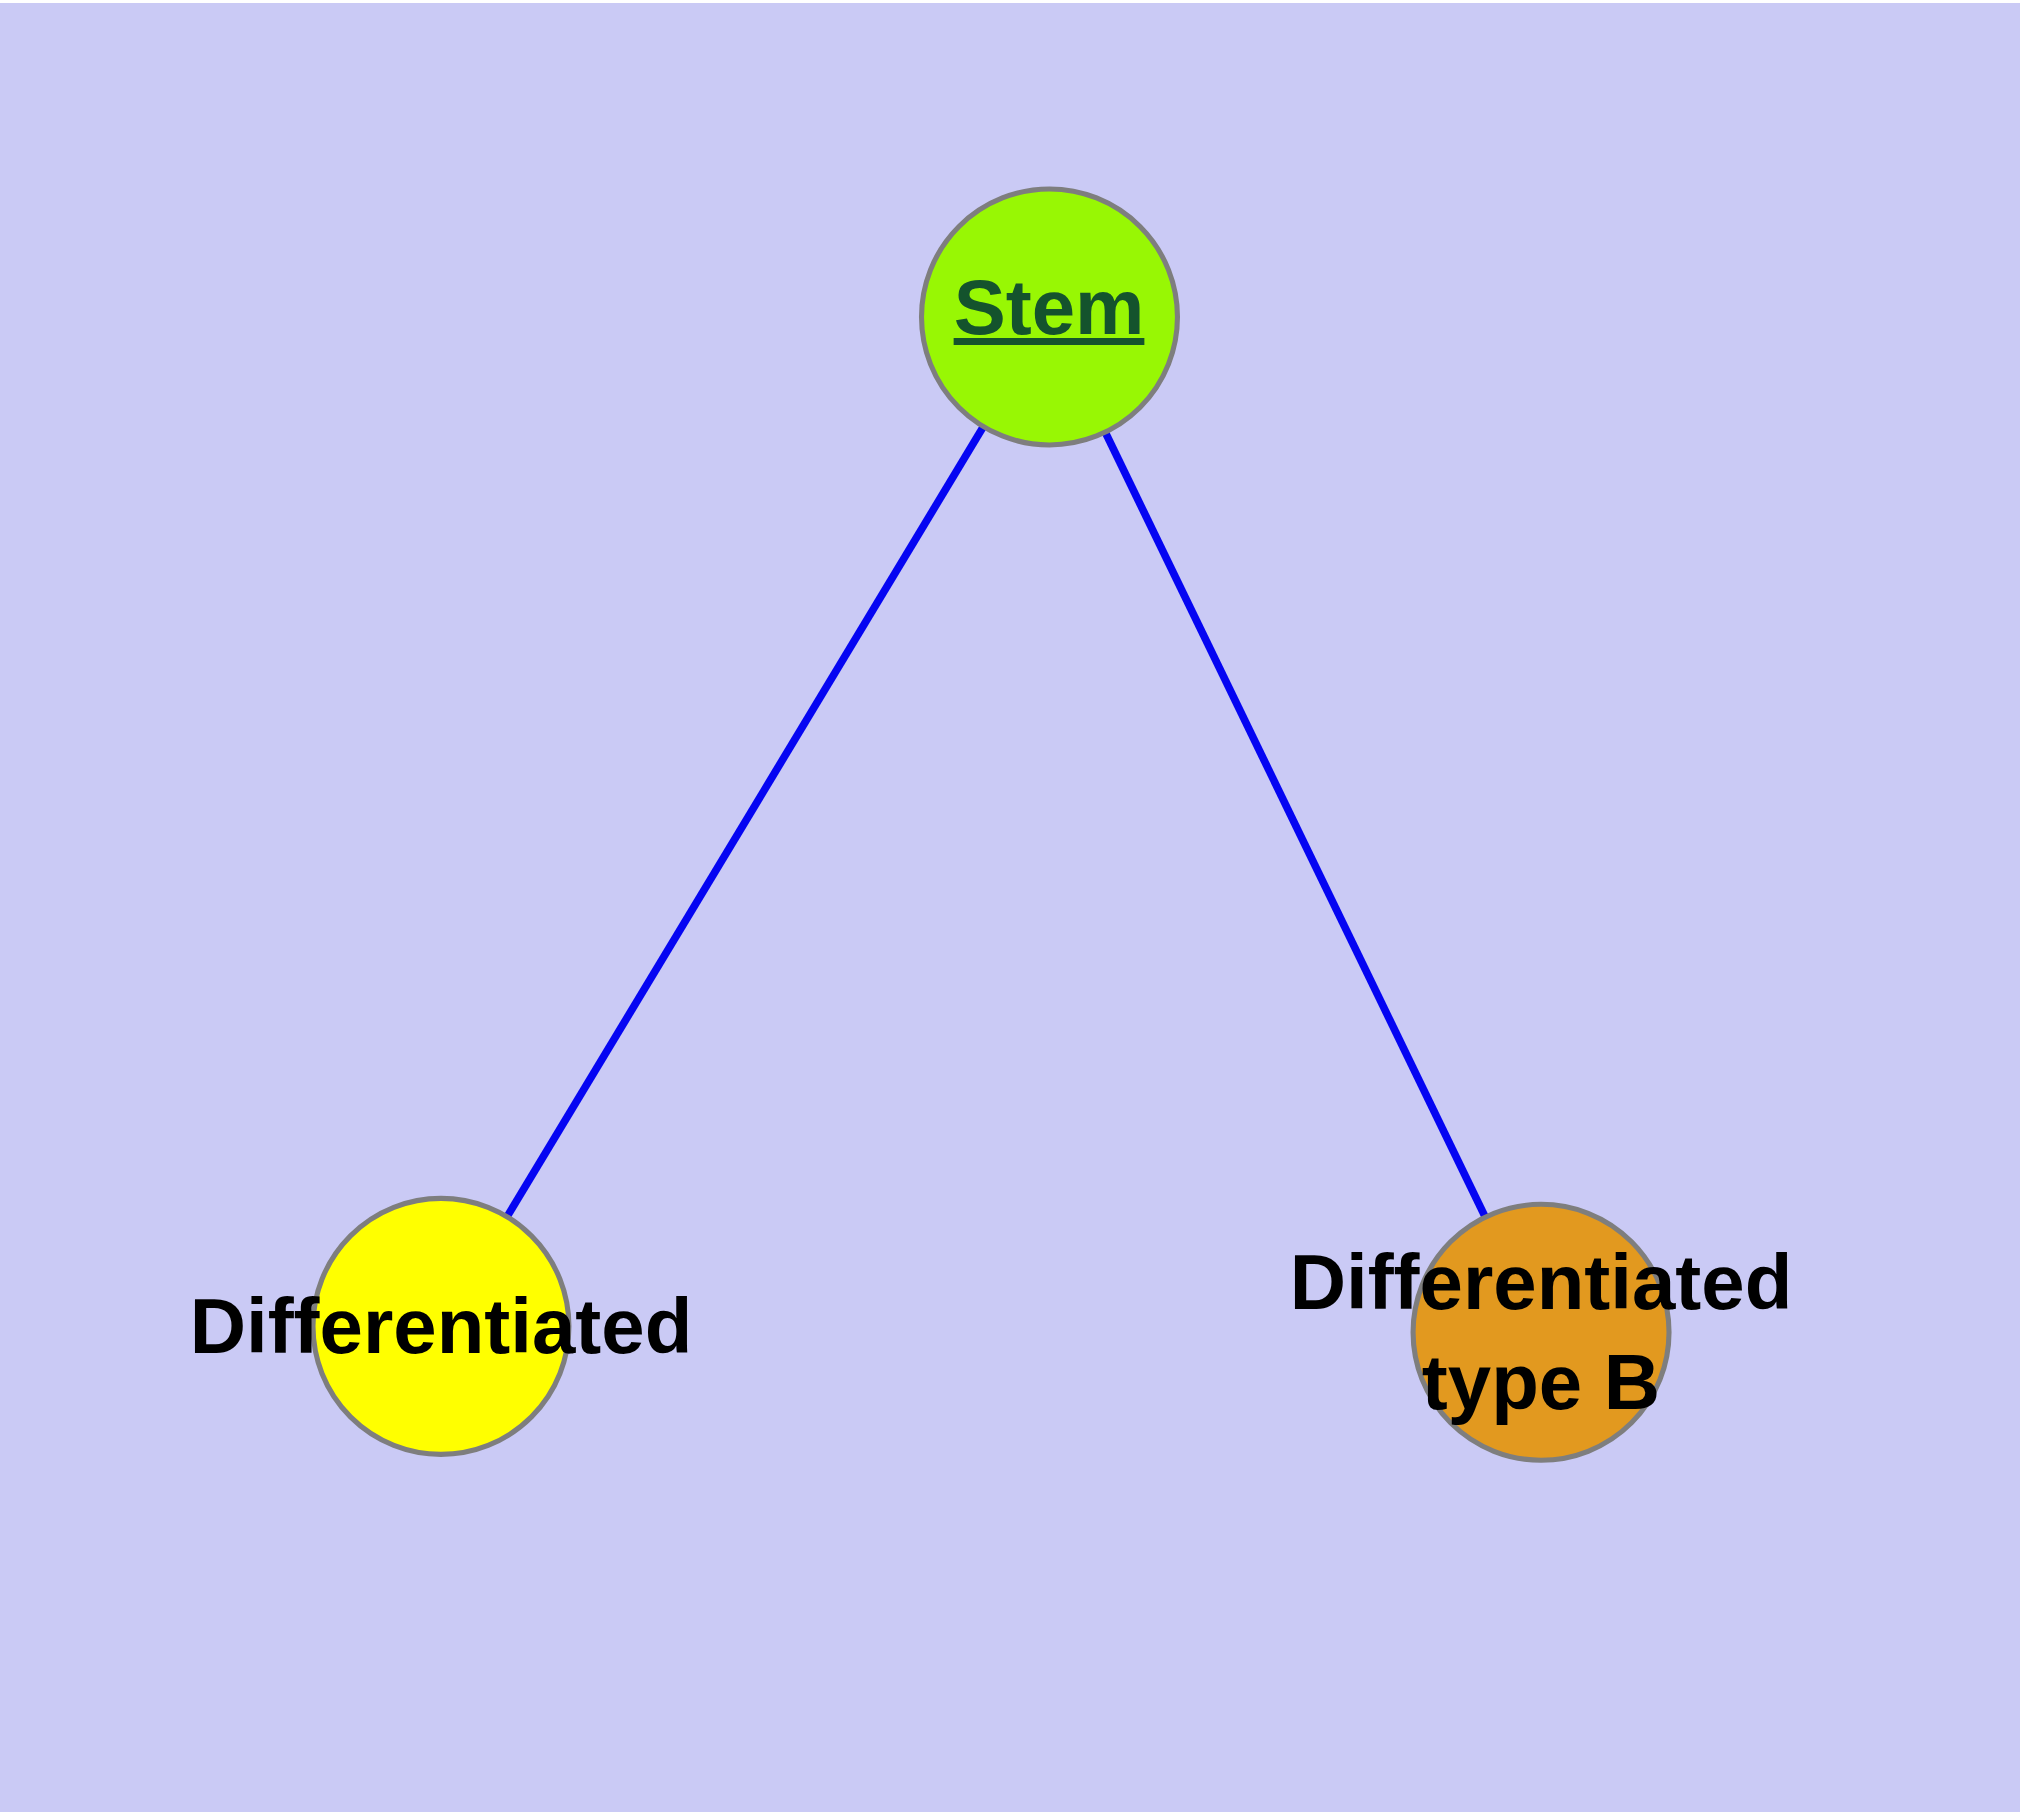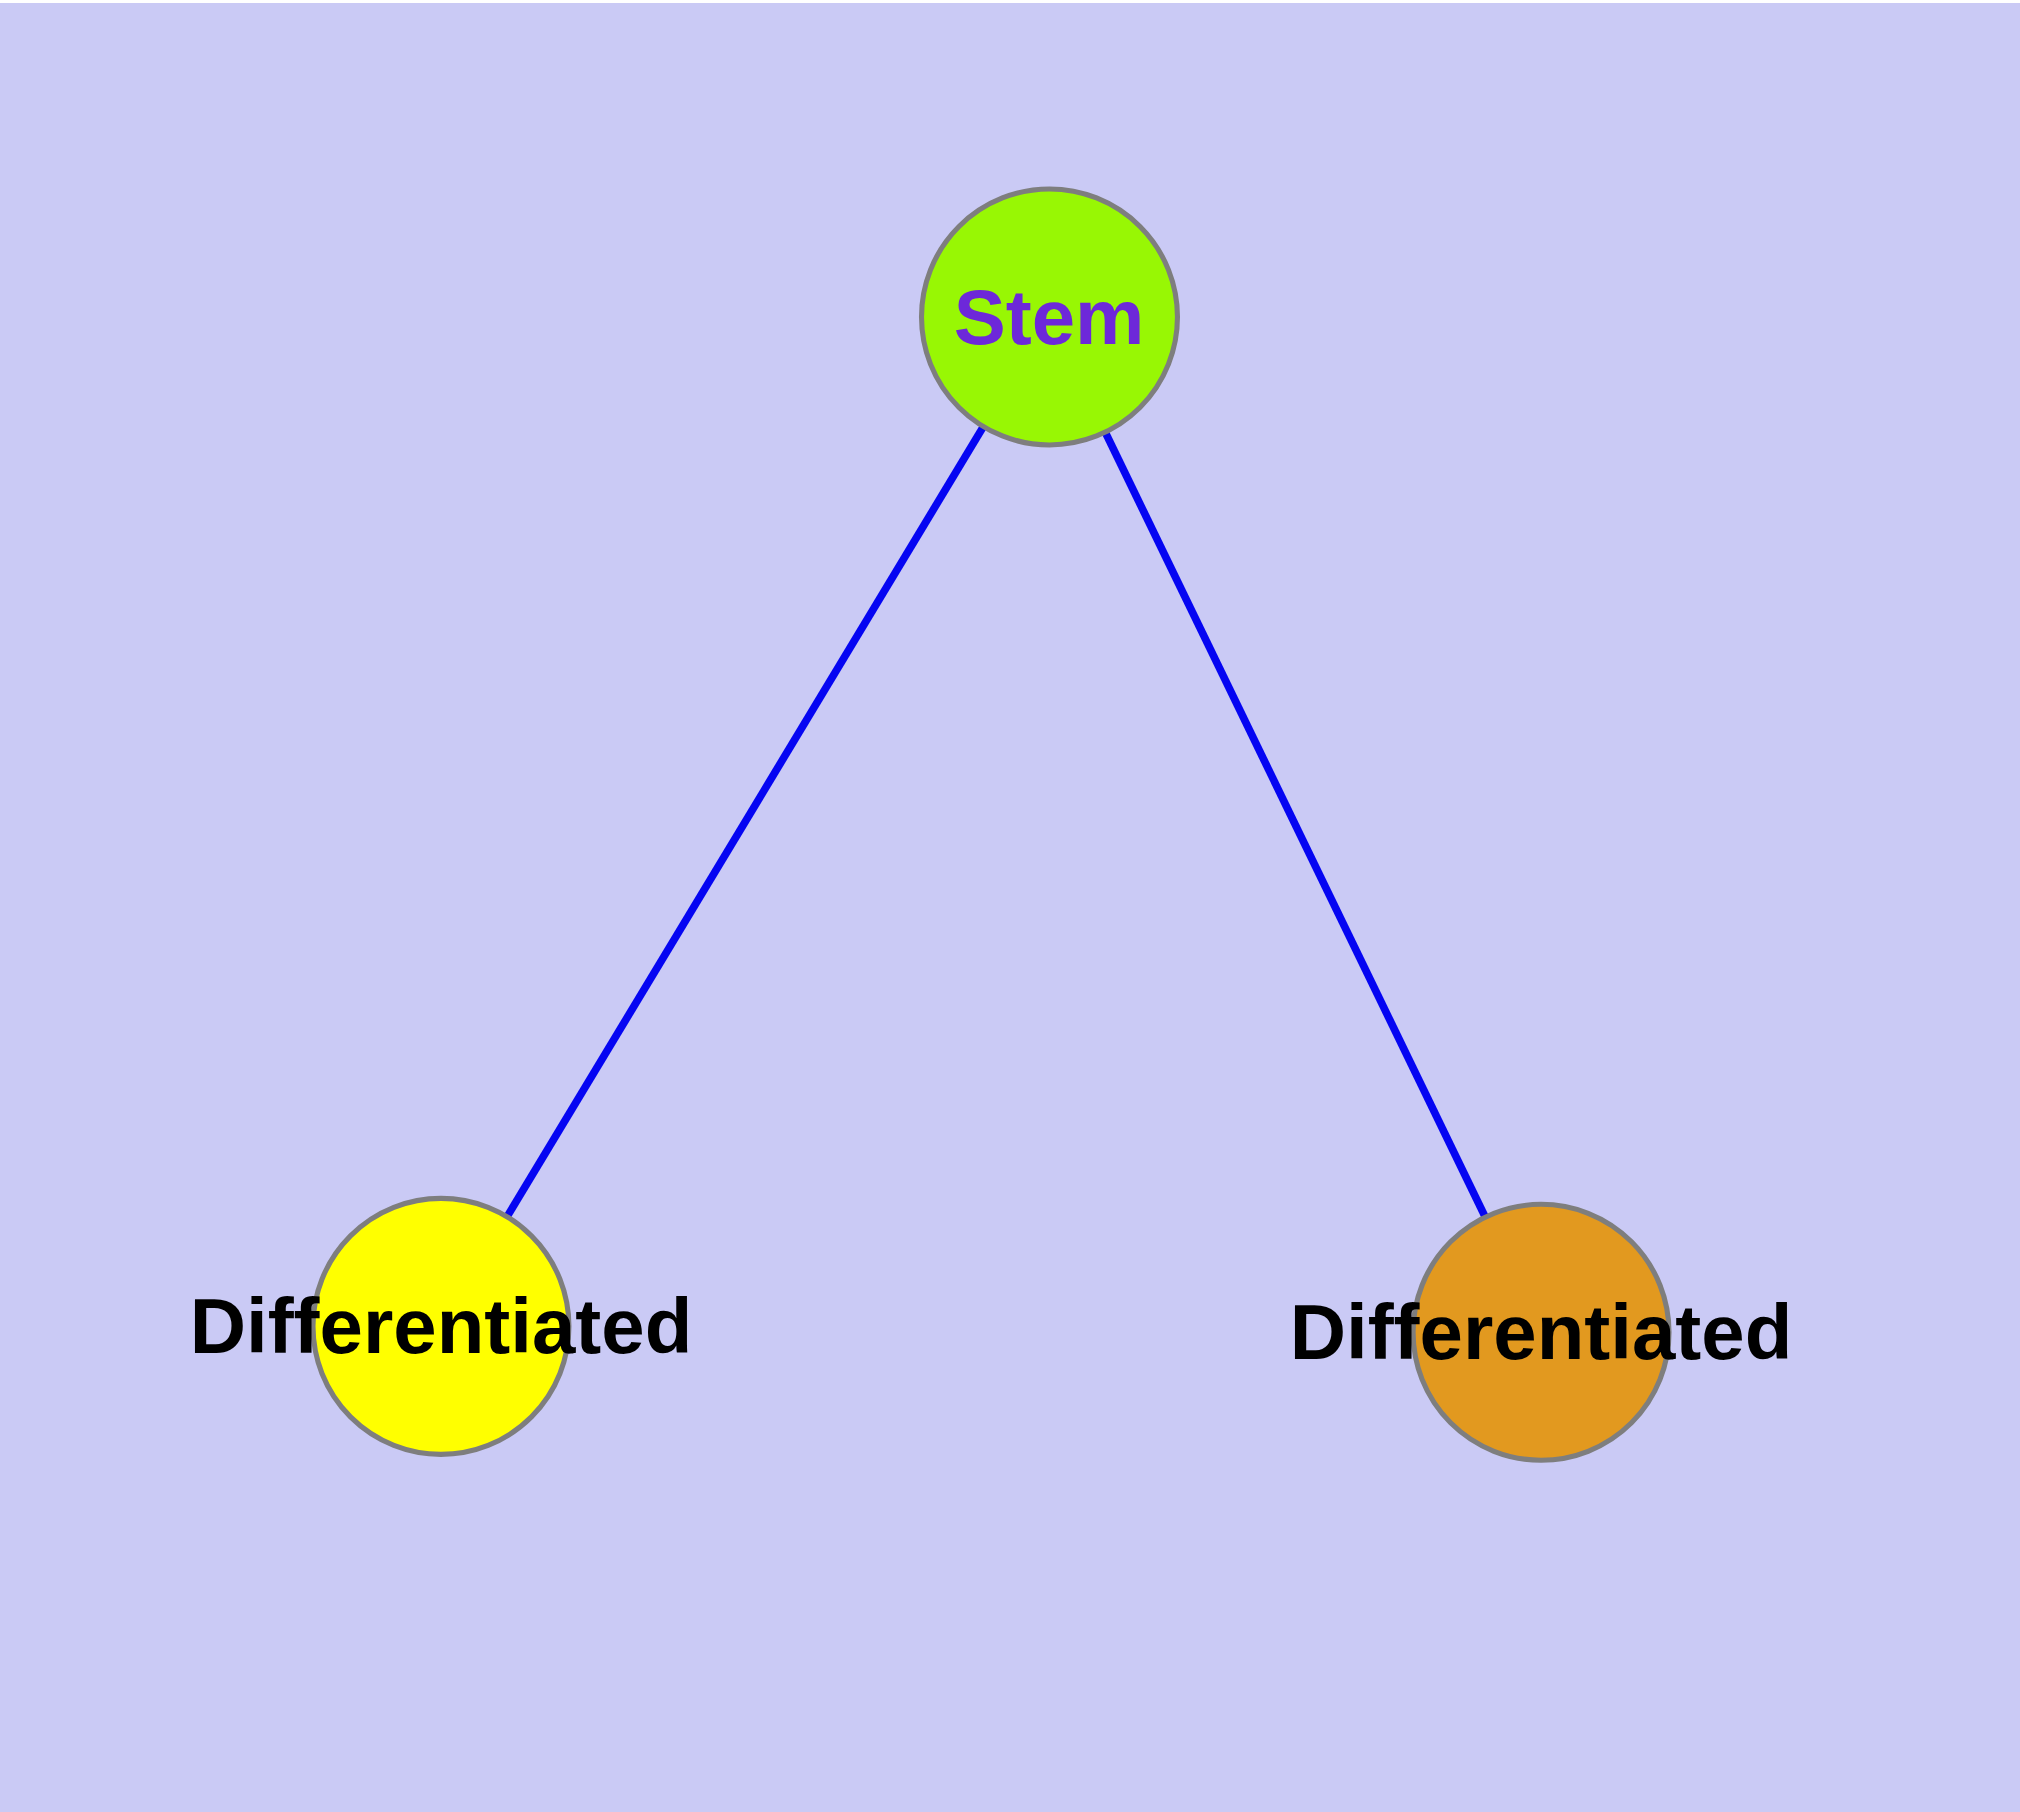--- a/index.html
+++ b/index.html
@@ -56,25 +56,26 @@
         <line x1="1238" y1="374" x2="520" y2="1565" stroke="#0505F2" stroke-width="9"></line>
         <line x1="1238" y1="374" x2="1818" y2="1572" stroke="#0505F2" stroke-width="9"></line>
       </g>
     <g id="nodes-layer">
         <circle cx="1238" cy="374" r="151" fill="#98F704" stroke="#7E7E7E" stroke-width="6"></circle>
         <circle cx="520" cy="1565" r="151" fill="#FFFF00" stroke="#7E7E7E" stroke-width="6"></circle>
         <circle cx="1818" cy="1572" r="151" fill="#E2991F" stroke="#7E7E7E" stroke-width="6"></circle>
       </g>
   </svg>
   <div id="labels-layer">
-      <div class="node-label" style="left: 1049px; top: 317px; color: #6d28d9;">
+      <div class="node-label" style="left: 1049px; top: 307px; color: #14532d; text-decoration: underline;">
         <span class="label-line">Stem</span>
       </div>
       <div class="node-label" style="left: 441px; top: 1326px; color: rgb(0, 0, 0);">
         <span class="label-line">Differentiated</span>
       </div>
       <div class="node-label" style="left: 1541px; top: 1332px; color: rgb(0, 0, 0);">
         <span class="label-line">Differentiated</span>
+        <span class="label-line">type B</span>
       </div>
     </div>
   <div id="top-strip" style="background: rgb(255, 255, 255);"></div>
 </div>
 
 
 </body></html>

